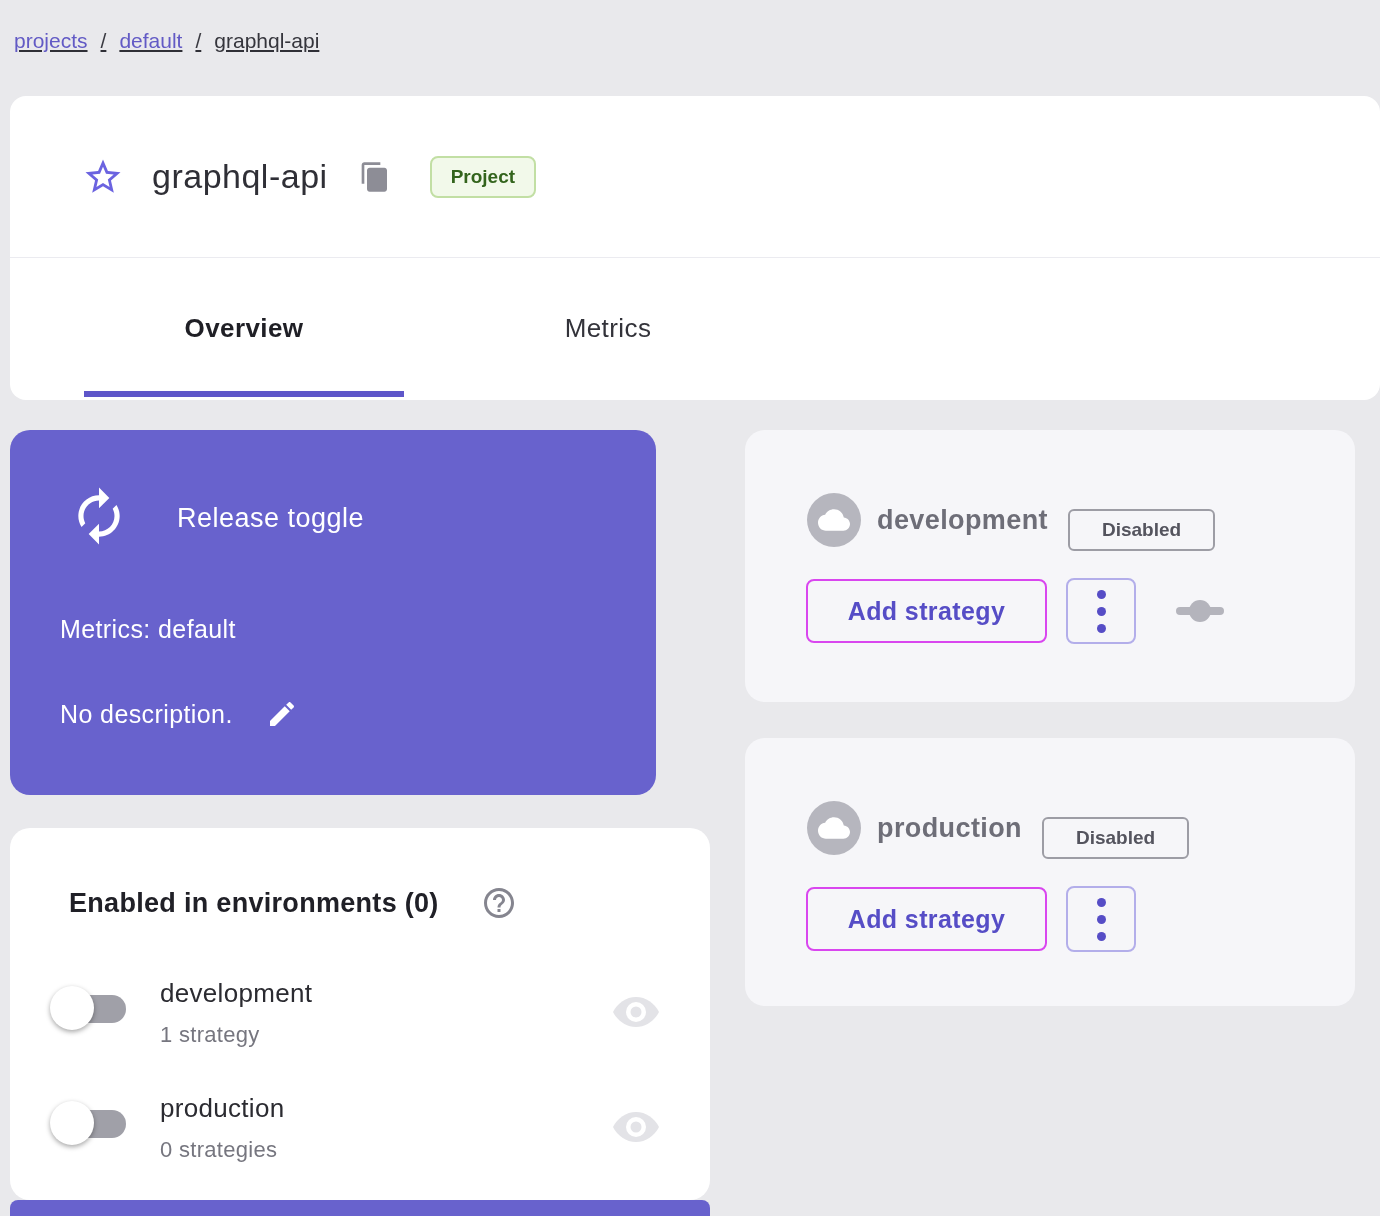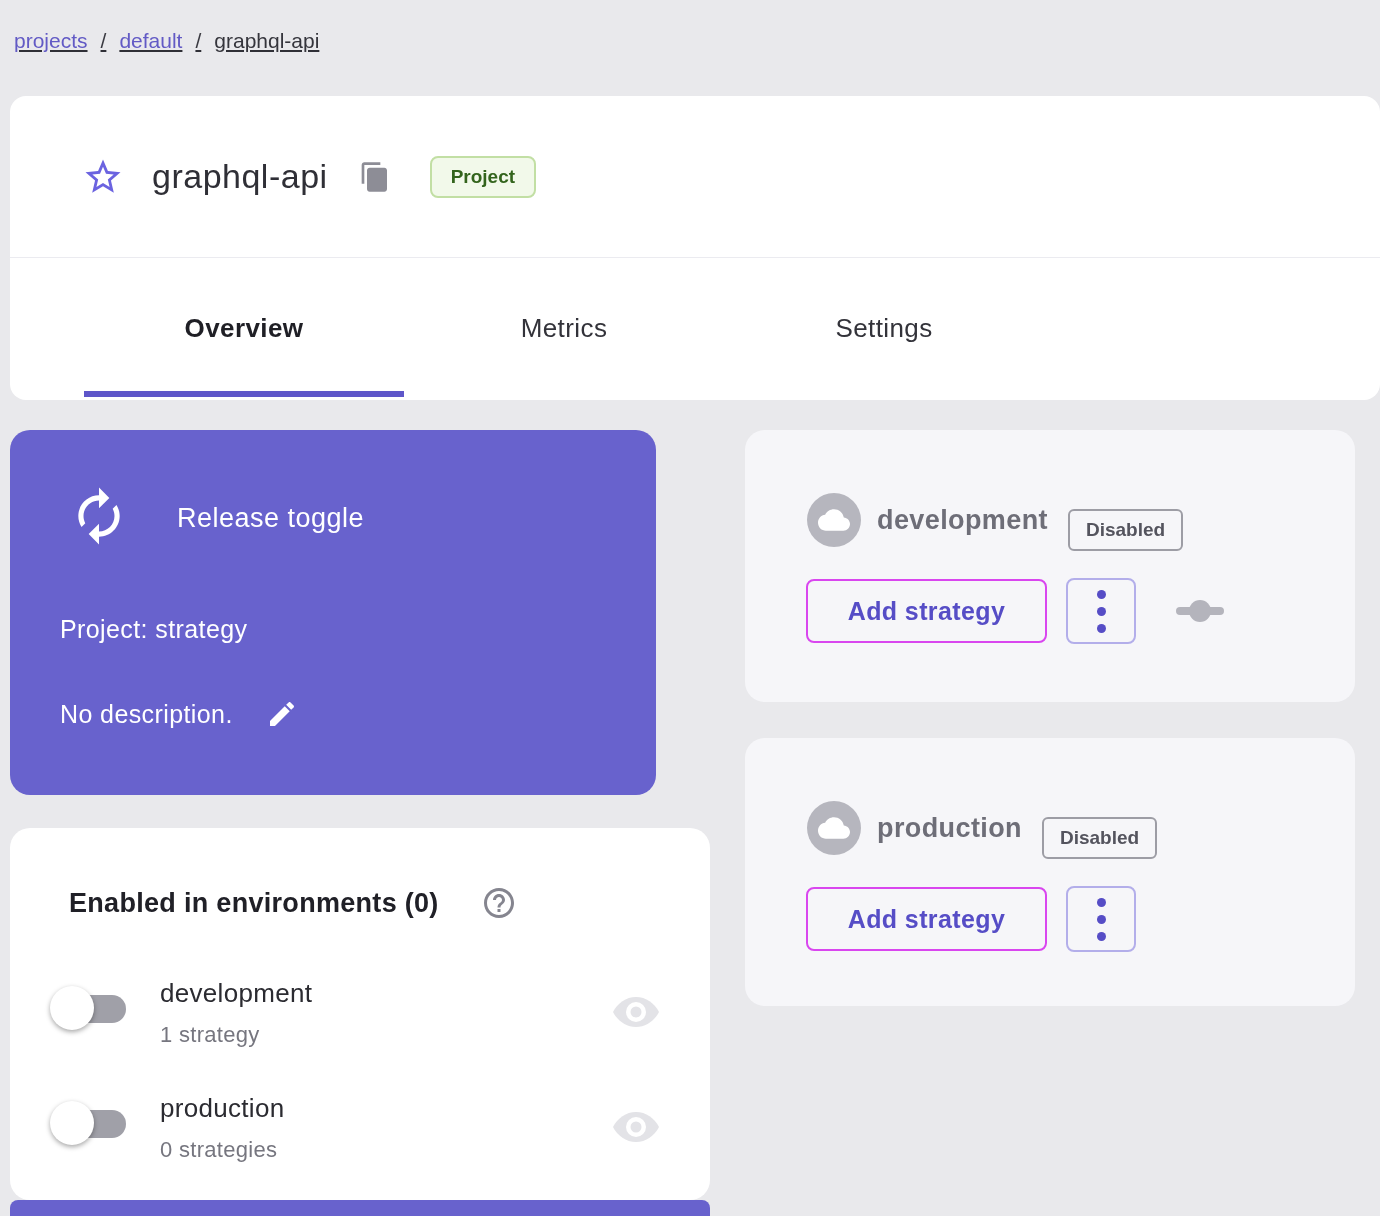--- a/index.html
+++ b/index.html
@@ -20,42 +20,42 @@
 
   
   .header-card { position:absolute; left:10px; top:96px; width:1370px; height:304px; background:#ffffff; border-radius:16px; }
   .title-row { height:162px; display:flex; align-items:center; border-bottom:1px solid #ebebf0; }
   .star-btn { margin-left:72px; width:42px; height:42px; display:flex; align-items:center; justify-content:center; cursor:pointer; }
   .page-title { margin-left:28px; font-size:34px; font-weight:500; color:#2f2f36; letter-spacing:.5px; }
   .copy-btn { margin-left:30px; width:34px; height:36px; display:flex; align-items:center; justify-content:center; cursor:pointer; }
   .badge-active { margin-left:38px; background:#f2f9ea; border:2px solid #c2dfa4; color:#33641c; font-size:19px; font-weight:700; padding:8px 19px; border-radius:8px; }
 
   
-  .tabs { height:141px; display:flex; padding-left:74px; }
+  .tabs { height:141px; display:flex; padding-left:74px;gap:44px; }
   .tab { width:320px; position:relative; display:flex; align-items:center; justify-content:center; font-size:26px; color:#33333a; cursor:pointer; letter-spacing:.4px; }
   .tab.active { font-weight:700; color:#1f1f25; }
   .tab .underline { position:absolute; left:0; bottom:2px; width:100%; height:6px; background:#5e56c9; display:none; }
   .tab.active .underline { display:block; }
 
   
   .toggle-card { position:absolute; left:10px; top:430px; width:646px; height:365px; background:#6862cd; border-radius:20px; color:#fff; }
   .type-row { position:absolute; left:58px; top:55px; display:flex; align-items:center; gap:47px; }
   .type-row .label { font-size:27px; letter-spacing:.5px; }
   .project-line { position:absolute; left:50px; top:185px; font-size:25px; letter-spacing:.4px; }
   .desc-row { position:absolute; left:50px; top:267px; display:flex; align-items:center; gap:32px; font-size:25px; letter-spacing:.4px; }
   .edit-btn { width:34px; height:34px; cursor:pointer; display:flex; align-items:center; justify-content:center; }
 
   
   .env-card { position:absolute; left:745px; width:610px; background:#f6f6f9; border-radius:20px; }
   .env-dev { top:430px; height:272px; }
   .env-prod { top:738px; height:268px; }
   .env-head { position:absolute; left:62px; top:59px; display:flex; align-items:center; }
   .env-avatar { width:54px; height:54px; border-radius:50%; background:#b6b6be; display:flex; align-items:center; justify-content:center; }
   .env-name { margin-left:16px; font-size:27px; font-weight:700; color:#6e6e78; letter-spacing:.4px; }
-  .badge-disabled { margin-left:20px; border:2px solid #9d9da5; color:#54545e; font-size:19px; font-weight:700; padding:8px 16px; border-radius:6px; background:transparent;margin-top:20px; }
+  .badge-disabled { margin-left:20px; border:2px solid #9d9da5; color:#54545e; font-size:19px; font-weight:700; padding:8px 32px; border-radius:6px; background:transparent;margin-top:20px; }
   .env-actions { position:absolute; left:61px; top:148px; display:flex; align-items:center; }
   .add-strategy-btn { width:241px; height:64px; border:2px solid #d946ef; border-radius:8px; background:transparent; color:#564dc6; font-family:"Liberation Sans", sans-serif; font-size:25px; font-weight:700; letter-spacing:.4px; cursor:pointer; display:flex; align-items:center; justify-content:center; }
   .kebab-btn { margin-left:19px; width:70px; height:66px; border:2px solid #b3aeea; border-radius:8px; background:transparent; display:flex; flex-direction:column; align-items:center; justify-content:center; gap:8px; cursor:pointer; }
   .kebab-btn i { width:9px; height:9px; border-radius:50%; background:#564dc6; }
   .commit-icon { margin-left:40px; display:flex; align-items:center; }
 
   
   .enabled-card { position:absolute; left:10px; top:828px; width:700px; height:372px; background:#ffffff; border-radius:20px; }
   .enabled-head { position:absolute; left:59px; top:57px; display:flex; align-items:center; gap:42px; }
   .enabled-title { font-size:27px; font-weight:700; color:#202027; letter-spacing:.3px; }
@@ -101,36 +101,33 @@
     <span class="badge-active">Project</span>
   </div>
   <div class="tabs">
     <div class="tab active">
         <span>Overview</span>
         <span class="underline"></span>
       </div>
     <div class="tab">
         <span>Metrics</span>
       </div>
-    <div class="tab">
-        <span>Settings</span>
-      </div>
   </div>
 </div>
 
 <div class="toggle-card">
   <div class="type-row">
     <span>
       <svg width="62" height="62" viewBox="0 0 24 24" fill="#ffffff">
           <path d="M12 6v3l4-4-4-4v3c-4.42 0-8 3.58-8 8 0 1.57.46 3.03 1.24 4.26L6.7 14.8c-.45-.83-.7-1.79-.7-2.8 0-3.31 2.69-6 6-6zm6.76 1.74L17.3 9.2c.44.84.7 1.79.7 2.8 0 3.31-2.69 6-6 6v-3l-4 4 4 4v-3c4.42 0 8-3.58 8-8 0-1.57-.46-3.03-1.24-4.26z"></path>
         </svg>
     </span>
     <span class="label">Release toggle</span>
   </div>
-  <div class="project-line">Project: strategy</div>
+  <div class="project-line">Metrics: default</div>
   <div class="desc-row">
     <span>No description.</span>
     <span class="edit-btn">
       <svg width="32" height="32" viewBox="0 0 24 24" fill="#ffffff">
           <path d="M3 17.25V21h3.75L17.81 9.94l-3.75-3.75L3 17.25zM20.71 7.04c.39-.39.39-1.02 0-1.41l-2.34-2.34c-.39-.39-1.02-.39-1.41 0l-1.83 1.83 3.75 3.75 1.83-1.83z"></path>
         </svg>
     </span>
   </div>
 </div>
 

